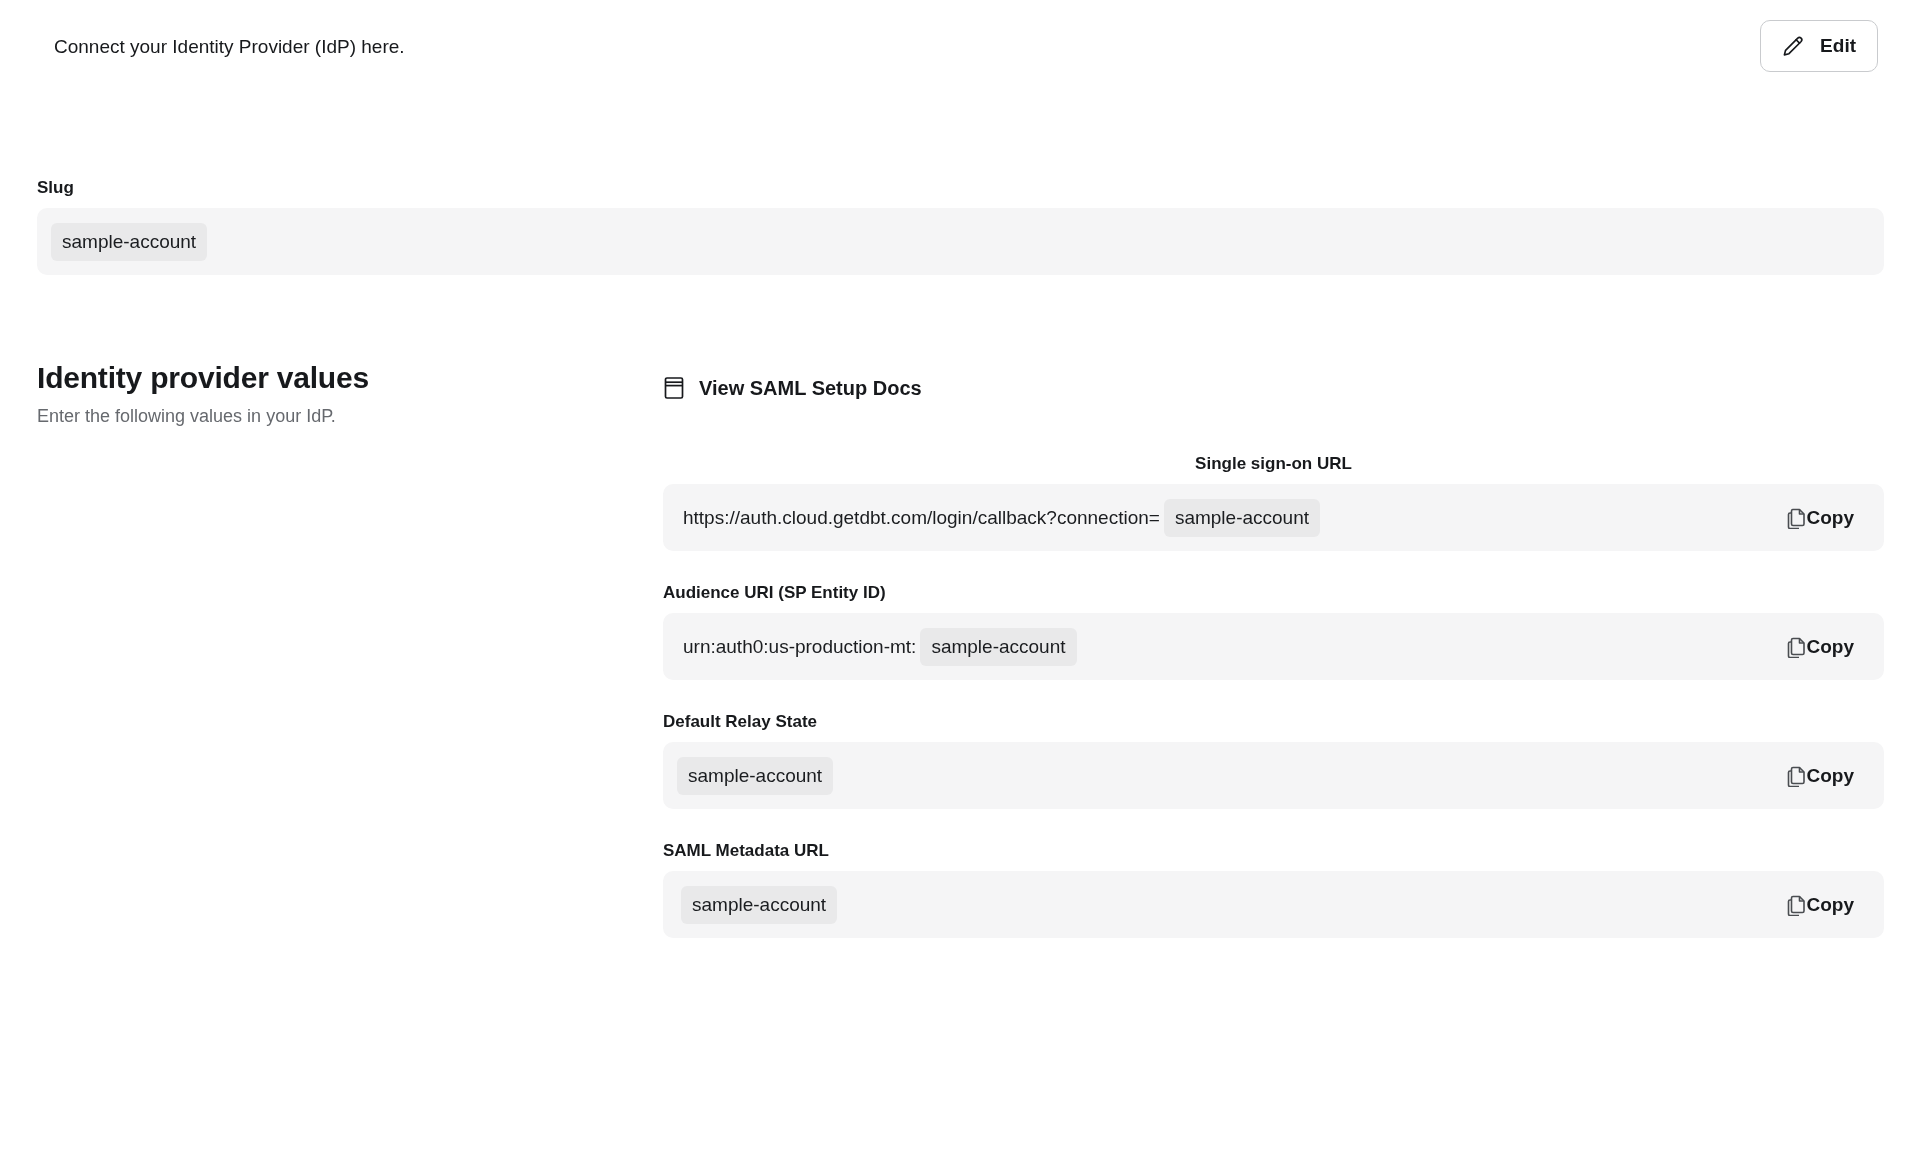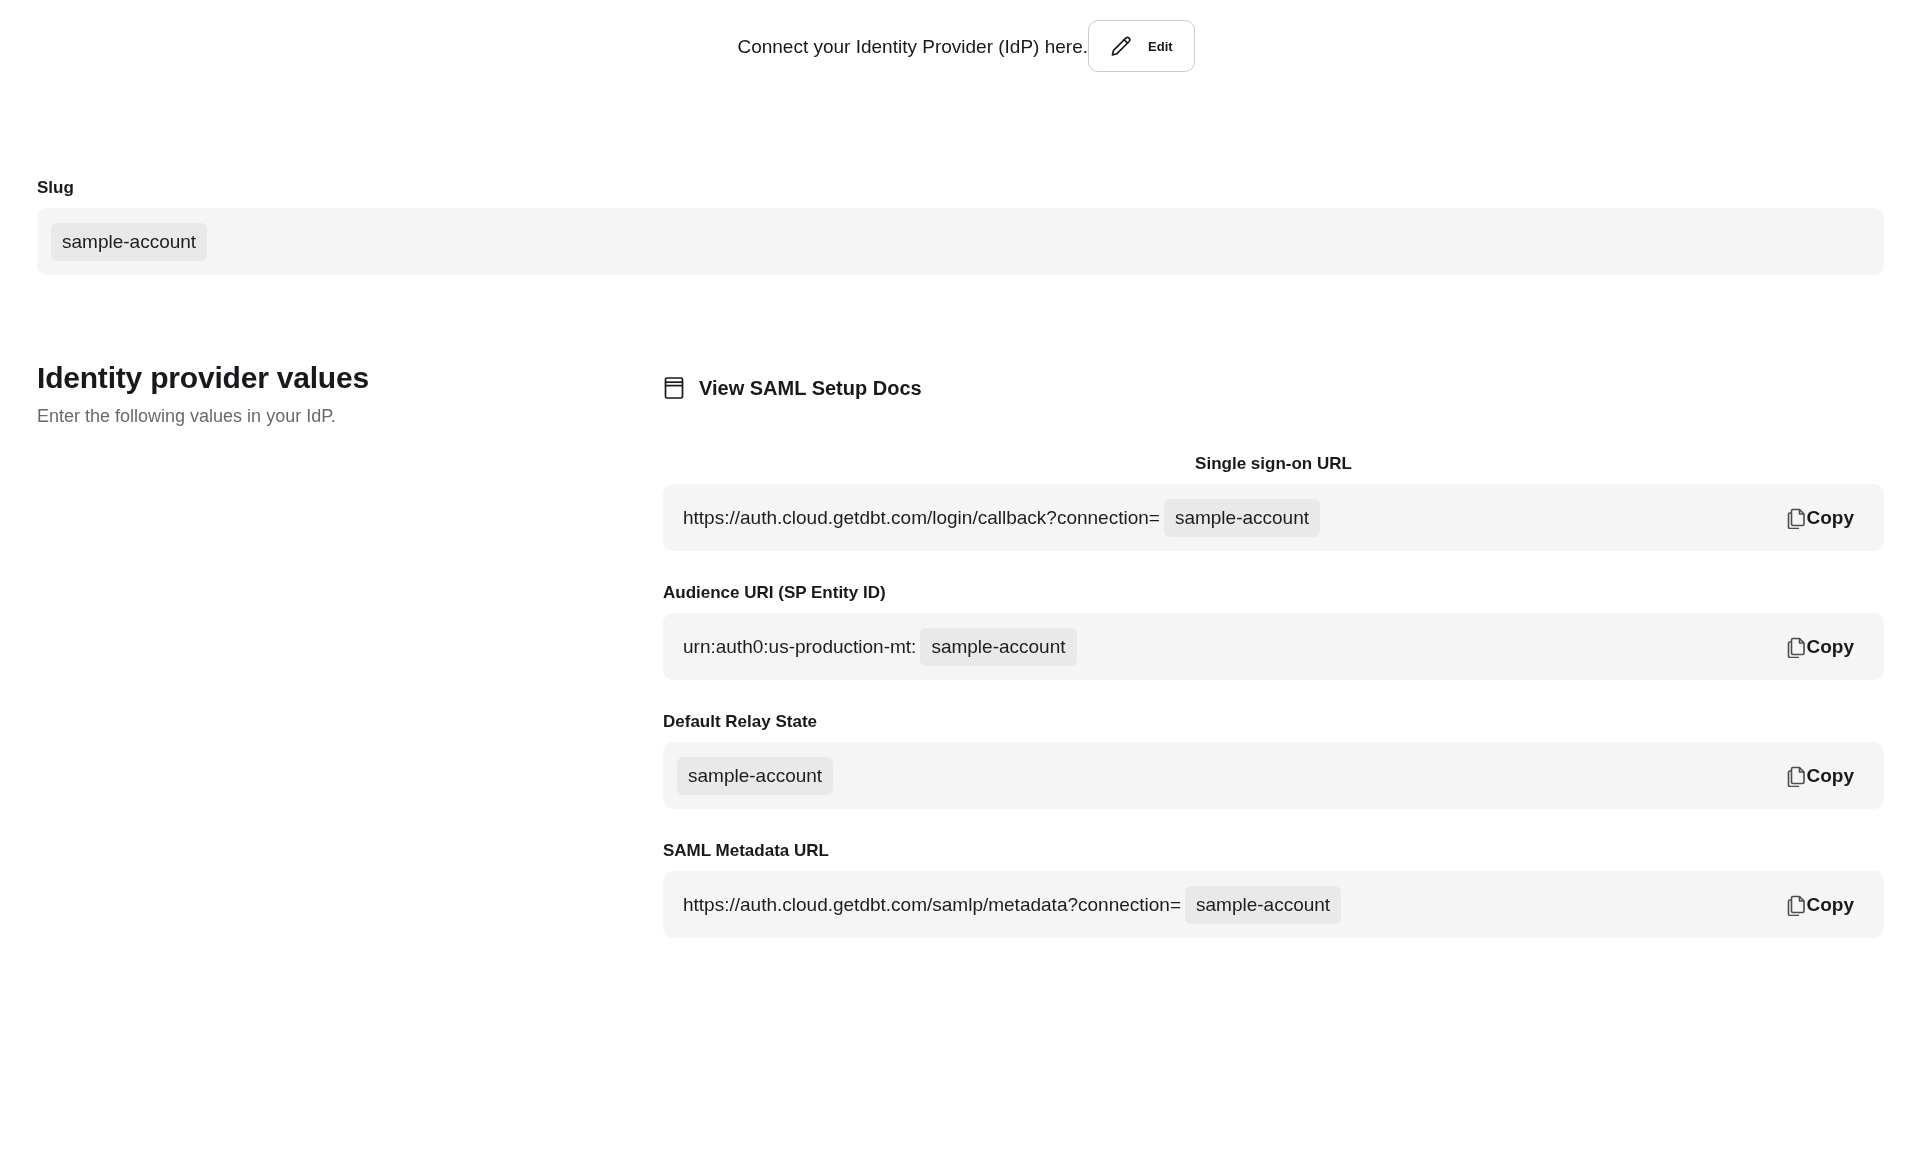--- a/index.html
+++ b/index.html
@@ -10,40 +10,40 @@
     height: 1154px;
     background: #ffffff;
     font-family: "Liberation Sans", "DejaVu Sans", sans-serif;
     color: #17191c;
     overflow: hidden;
   }
 
   
   .header-row {
     display: flex;
-    justify-content: center;
+    justify-content: space-between;
     align-items: flex-start;
     padding: 20px 30px 0 54px;
   }
   .header-desc {
     font-size: 19px;
     line-height: 27px;
     margin-top: 13px;
     color: #17191c;
   }
   .edit-btn {
     display: flex;
     align-items: center;
     gap: 16px;
     height: 52px;
     padding: 0 21px;
     background: #ffffff;
     border: 1px solid #c9cbce;
     border-radius: 10px;
-    font-size: 13px;
+    font-size: 19px;
     font-weight: 700;
     color: #17191c;
     cursor: pointer;
     font-family: inherit;
   }
   .edit-btn svg { display: block; }
 
   
   .section {
     display: flex;
@@ -236,21 +236,20 @@
             </span>
             <span>Copy</span>
           </button>
         </div>
       </div>
 
       
       <div class="copy-field">
         <div class="field-label">SAML Metadata URL</div>
         <div class="field-box">
-          <span class="field-prefix" style="padding-left:6px;">https://auth.cloud.getdbt.com/samlp/metadata?connection=</span>
           <span class="chip">sample-account</span>
           <button class="copy-btn">
             <span>
               <svg width="20" height="22" viewBox="0 0 20 22" fill="none" stroke="#4a4d51" stroke-width="1.6" stroke-linejoin="round">
                 <path d="M6 2.5h6.5L17 7v10a1.5 1.5 0 0 1-1.5 1.5H6A1.5 1.5 0 0 1 4.5 17V4A1.5 1.5 0 0 1 6 2.5z"></path>
                 <path d="M12.5 2.5V7H17"></path>
                 <path d="M4.5 6H3a1.5 1.5 0 0 0-1.5 1.5V20A1.5 1.5 0 0 0 3 21.5h9"></path>
               </svg>
             </span>
             <span>Copy</span>

